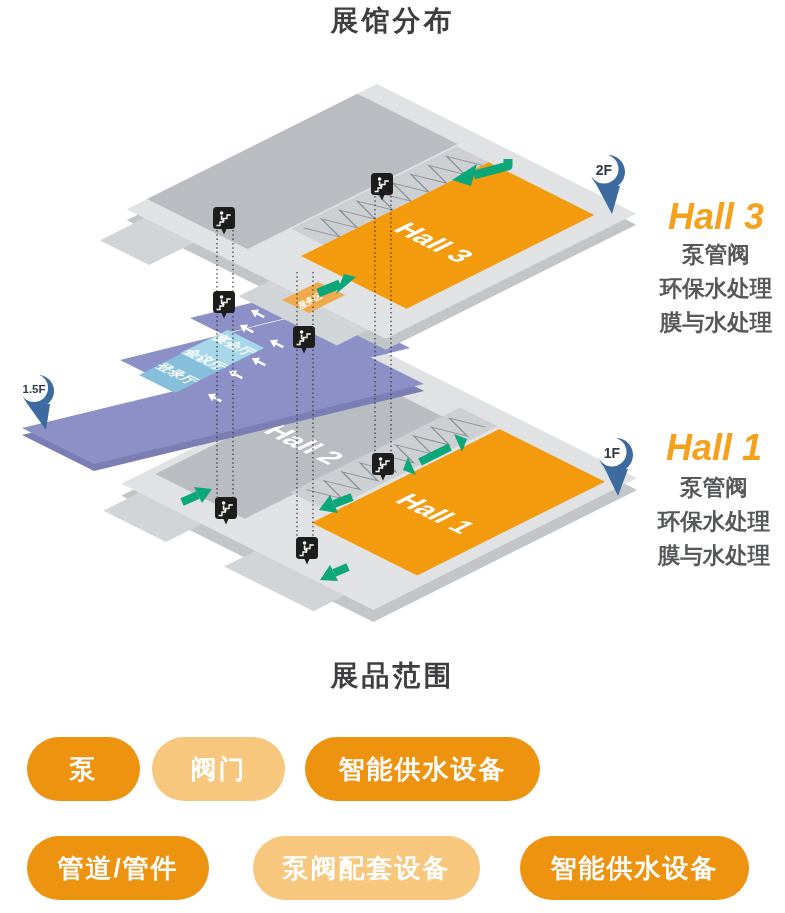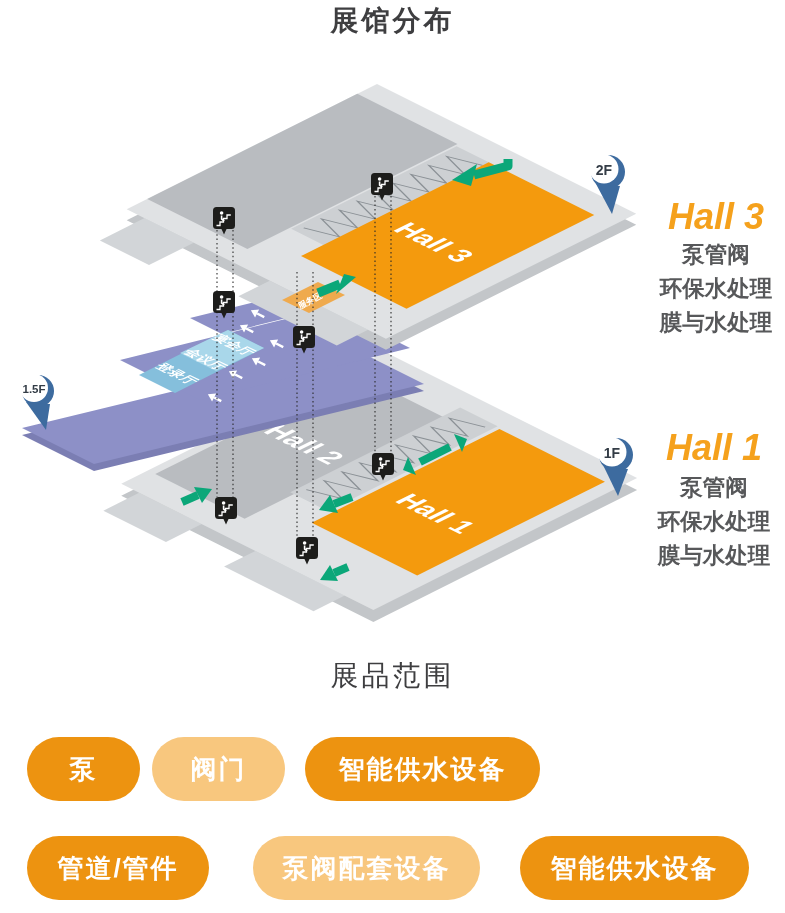--- a/index.html
+++ b/index.html
@@ -2,21 +2,21 @@
 <html><head>
 <meta charset="utf-8">
 <style>
   html,body{margin:0;padding:0;background:#ffffff;}
   .stage{position:relative;width:785px;height:913px;background:#fff;overflow:hidden;
          font-family:"Liberation Sans",sans-serif;}
   .stage svg{position:absolute;left:0;top:0;}
   .page-title{position:absolute;left:0;top:2px;width:785px;text-align:center;
               font-size:28px;font-weight:700;color:#3e3e40;letter-spacing:3px;}
   .section-title{position:absolute;left:0;top:657px;width:785px;text-align:center;
-              font-size:28px;font-weight:400;color:#3e3e40;letter-spacing:3px;}
+              font-size:28px;font-weight:700;color:#3e3e40;letter-spacing:3px;}
   .pill{position:absolute;height:64px;border-radius:32px;display:flex;
         align-items:center;justify-content:center;color:#fff;
         font-size:26px;font-weight:700;letter-spacing:2px;}
   .pill.dark{background:#ED9310;}
   .pill.light{background:#F8C77E;}
   svg text{font-family:"Liberation Sans",sans-serif;}
 </style>
 </head>
 <body>
 

